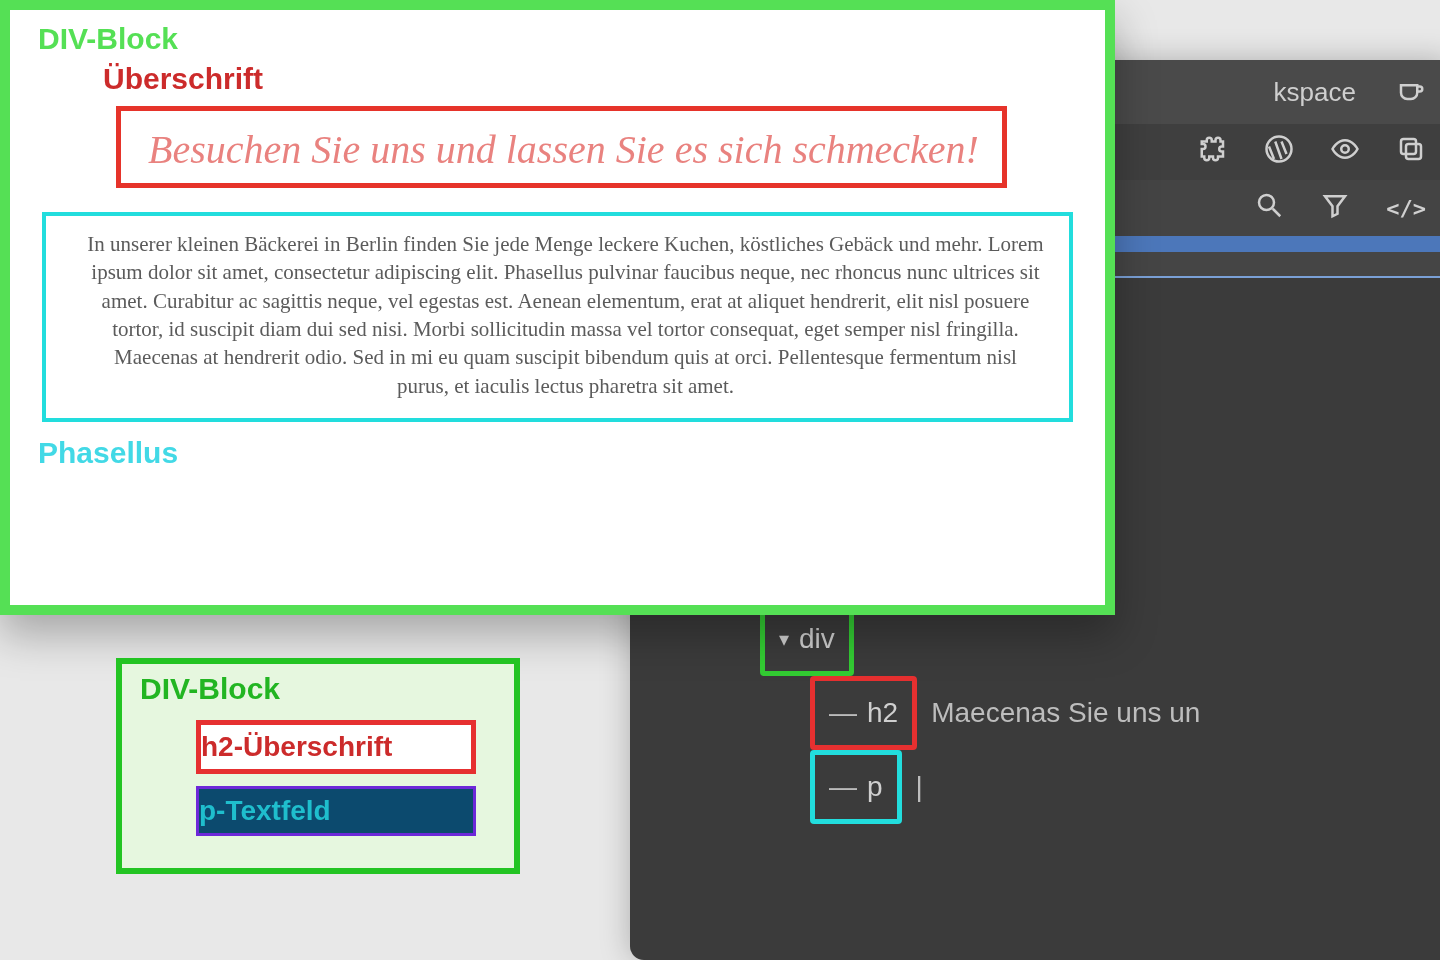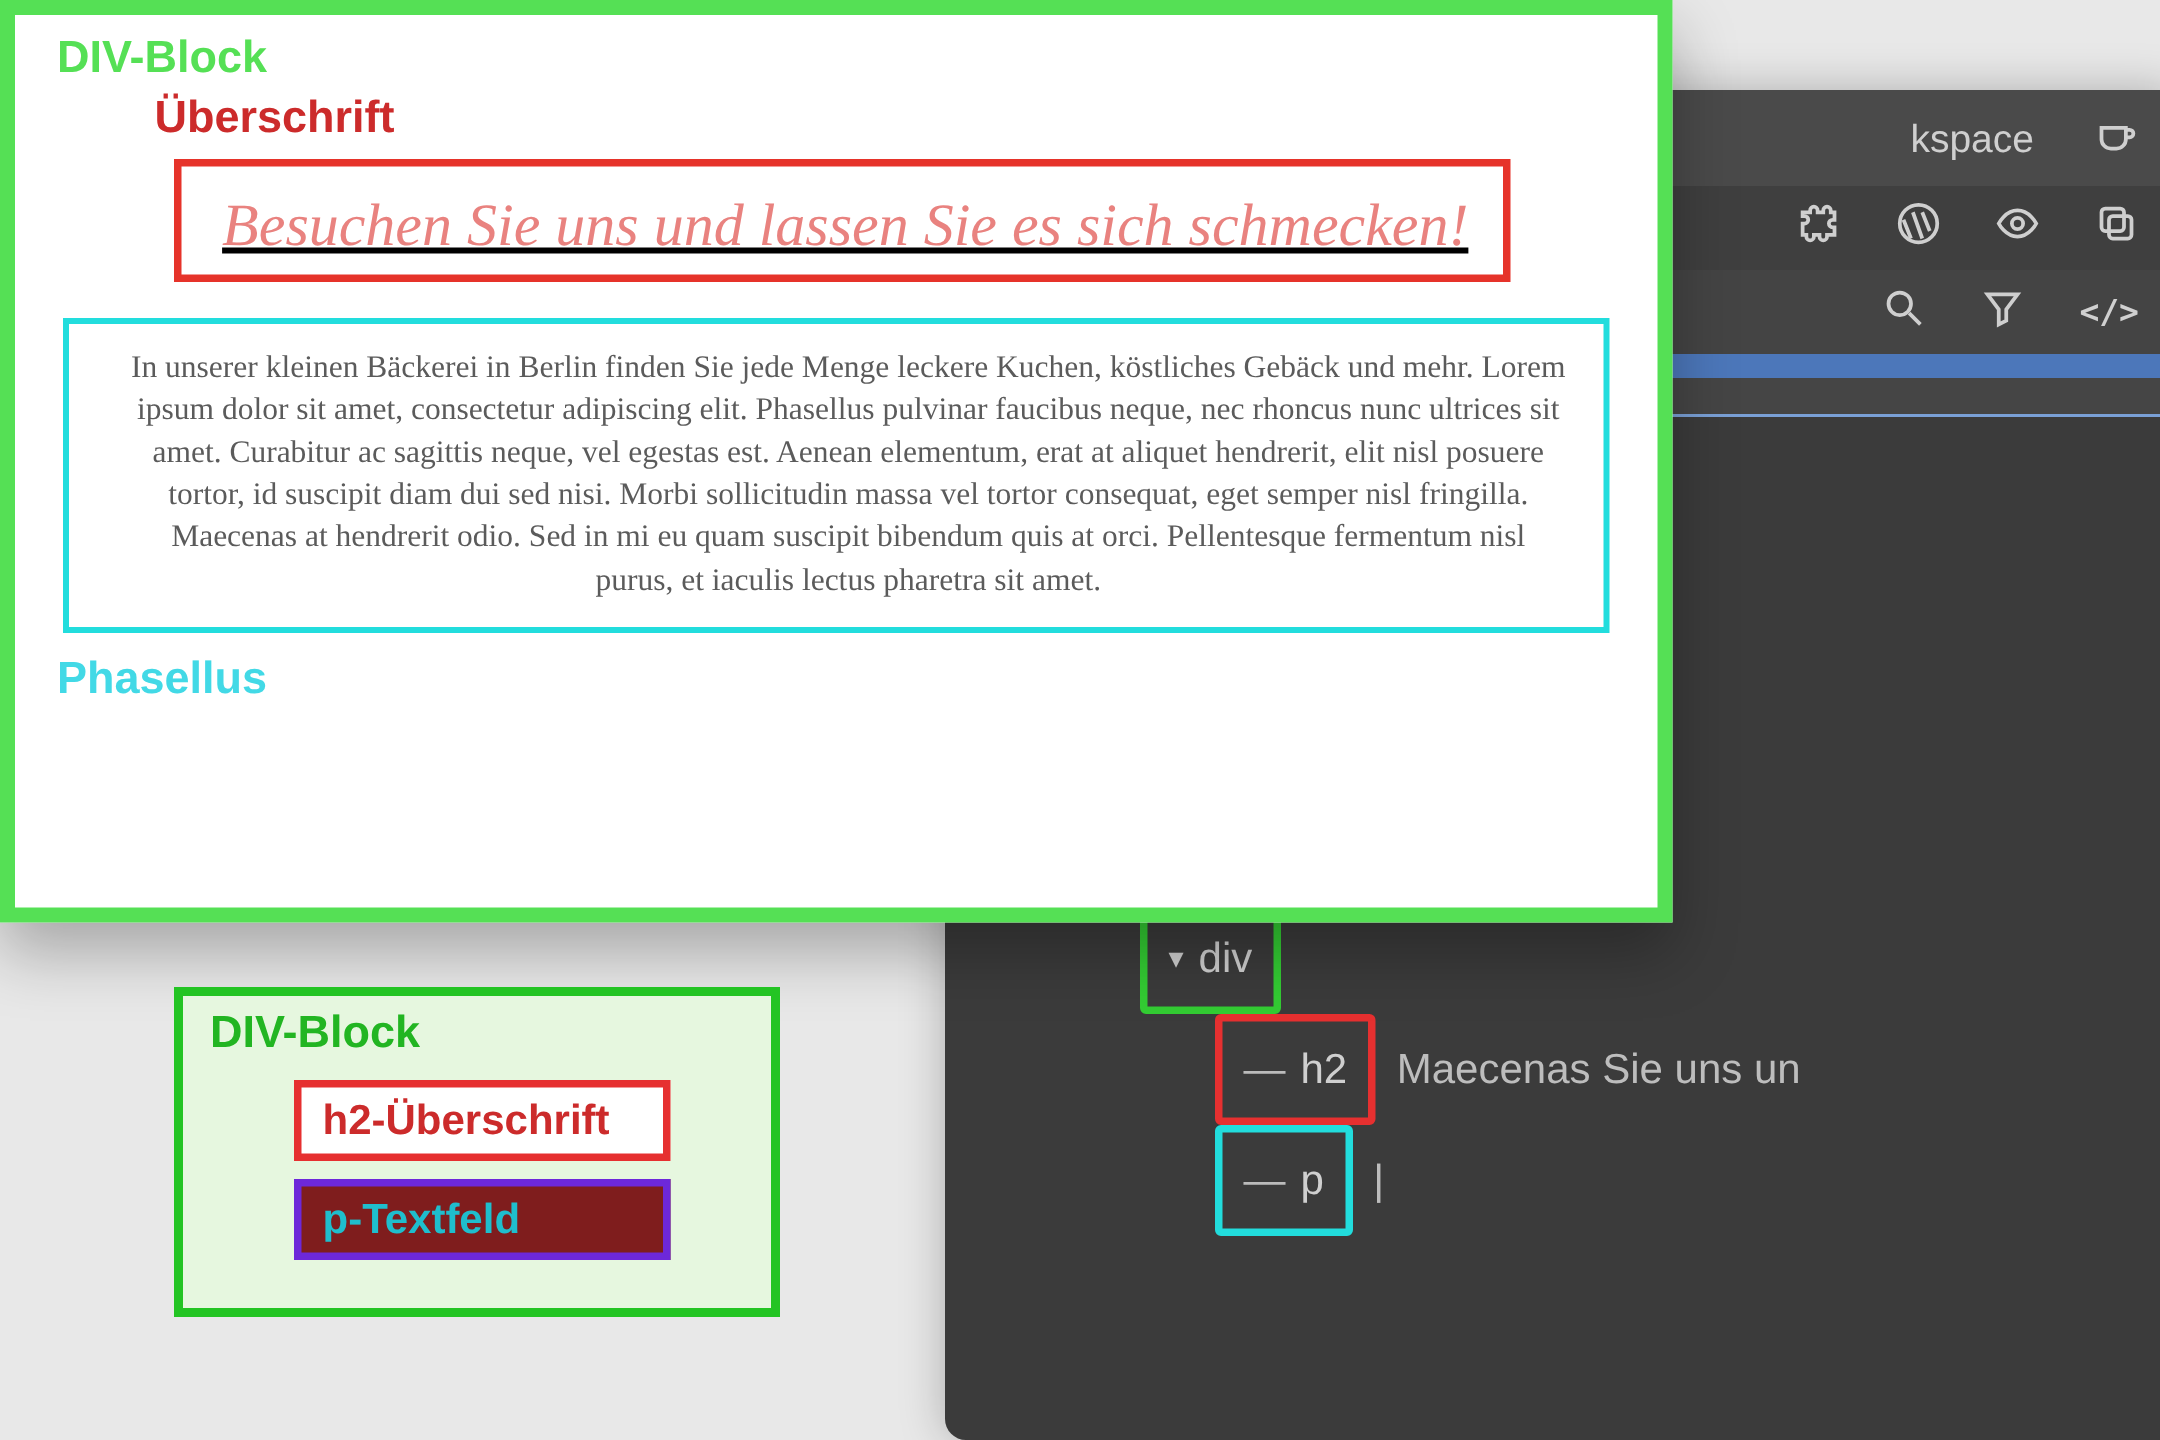--- a/index.html
+++ b/index.html
@@ -113,21 +113,20 @@
     font-weight: 800;
     font-size: 30px;
     margin-left: 65px;
     margin-bottom: 10px;
   }
   .h2-box {
     border: 5px solid #e6332a;
     margin: 0 70px 24px 78px;
     padding: 14px 20px 8px 24px;
     text-align: center;
-    text-decoration: underline;
   }
   .h2-box .script {
     font-family: "Brush Script MT","Segoe Script",cursive;
     font-style: italic;
     font-size: 40px;
     color: #e9827f;
     line-height: 1.25;
   }
   .p-box {
     border: 4px solid #22dddd;
@@ -154,29 +153,29 @@
     left: 116px;
     width: 404px;
     background: #e6f7df;
     border: 6px solid #23c423;
     padding: 8px 18px 20px 18px;
   }
   .legend .lbl { font-weight: 800; font-size: 30px; }
   .legend .lbl.green { color: #22b522; margin-bottom: 14px; }
   .legend .chip {
     display: block;
-    width: 251px;
+    width: 280px;
     margin-left: 56px;
-    padding: 6px 14px;
+    padding: 6px 0;
     font-weight: 800;
     font-size: 28px;
     margin-bottom: 12px;
   }
   .chip.red  { color: #cc2b2b; border: 5px solid #e63030; background: #fff; }
-  .chip.cyan { color: #1fbecd; border: 5px solid #6d28d9; background: #7f1d1d; }
+  .chip.cyan { color: #1fbecd; border: 3px solid #6d28d9; background: #0c4a6e; }
 
 </style>
 </head>
 <body>
 
 <div class="panel">
   <div class="panel-topbar">
     <span>kspace</span>
     <span class="cup-active">
       <svg viewBox="0 0 24 24">

